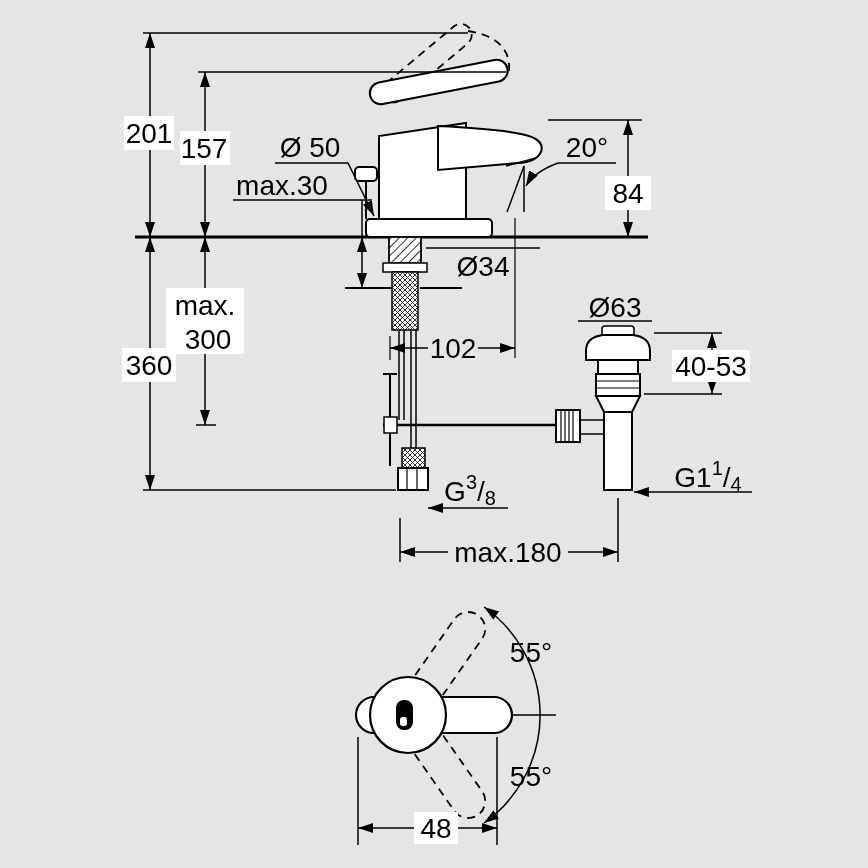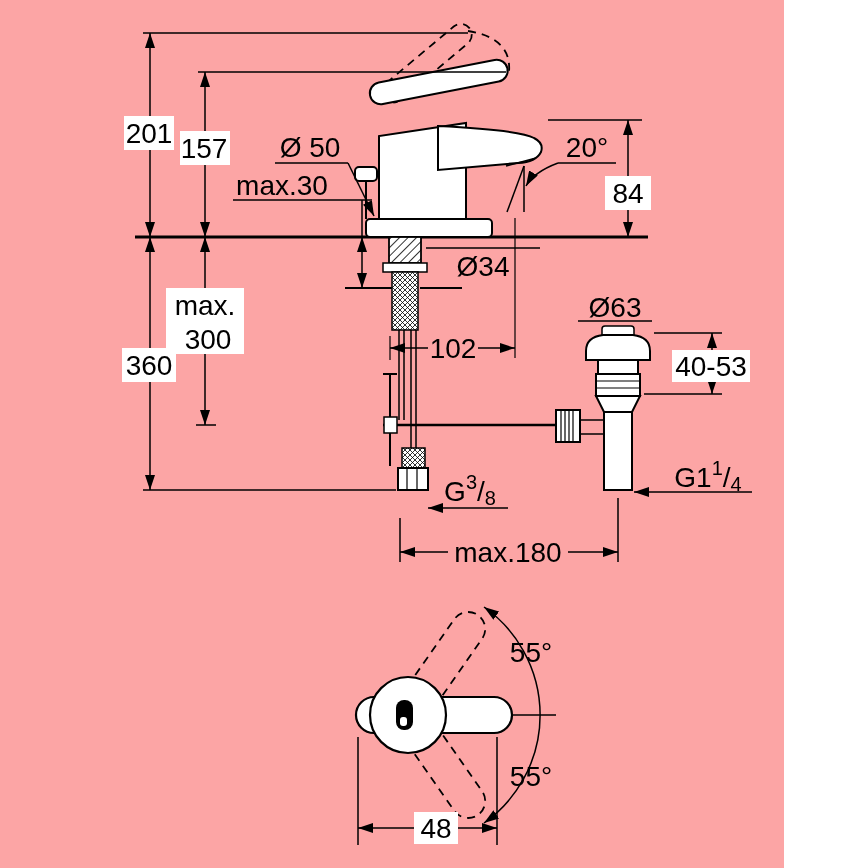--- a/index.html
+++ b/index.html
@@ -1,16 +1,16 @@
 <!DOCTYPE html>
 <html><head>
 <meta charset="utf-8">
 <style>
   html,body{margin:0;padding:0;background:#fff;}
-  .stage{width:784px;height:868px;background:#fca5a5;position:relative;overflow:hidden;}
+  .stage{width:868px;height:868px;background:#e5e5e5;position:relative;overflow:hidden;}
   svg{display:block;}
   .s2  {stroke:#000;stroke-width:2;fill:none;}
   .s25 {stroke:#000;stroke-width:2.5;fill:none;}
   .s3  {stroke:#000;stroke-width:3;fill:none;}
   .s15 {stroke:#000;stroke-width:1.5;fill:none;}
   .s12 {stroke:#000;stroke-width:1.2;fill:none;}
   .fw  {fill:#fff;stroke:#000;stroke-width:2;}
   .fw22{fill:#fff;stroke:#000;stroke-width:2.2;}
   .fw15{fill:#fff;stroke:#000;stroke-width:1.5;}
   .dsh {stroke:#000;stroke-width:1.8;fill:none;stroke-dasharray:8 6;}

